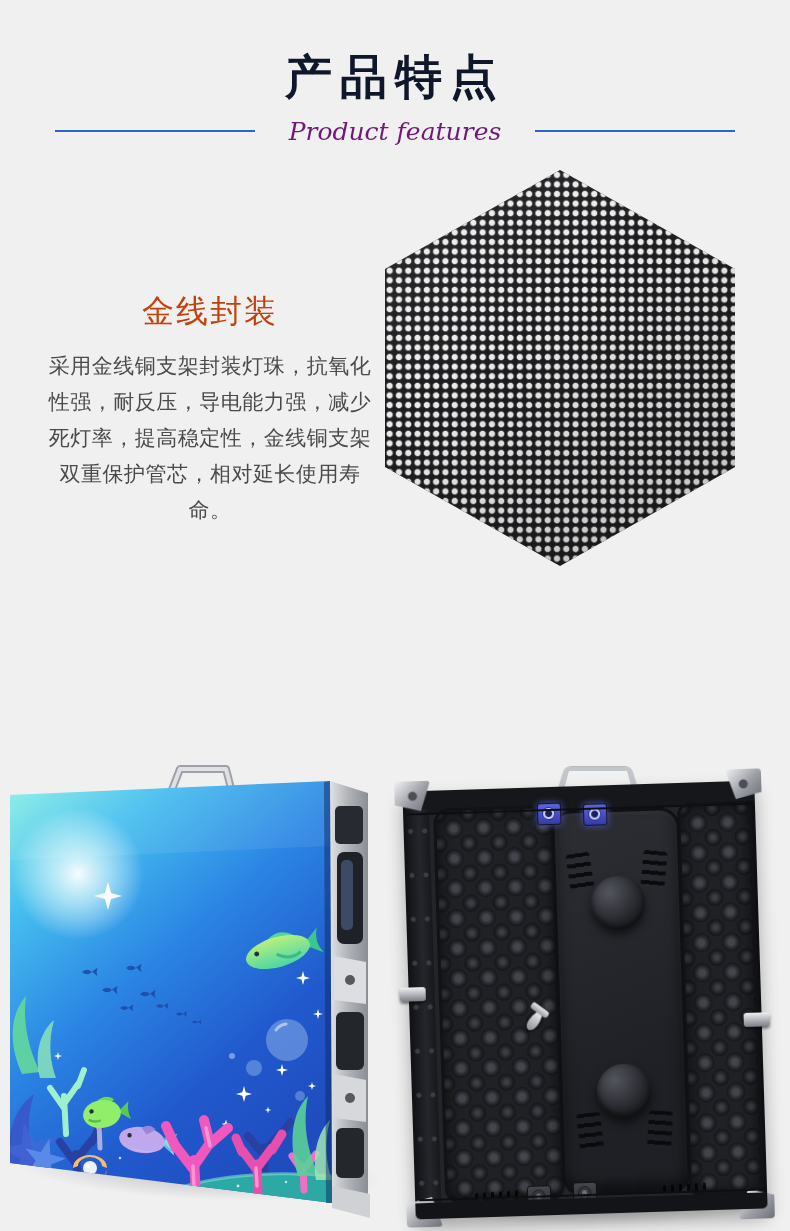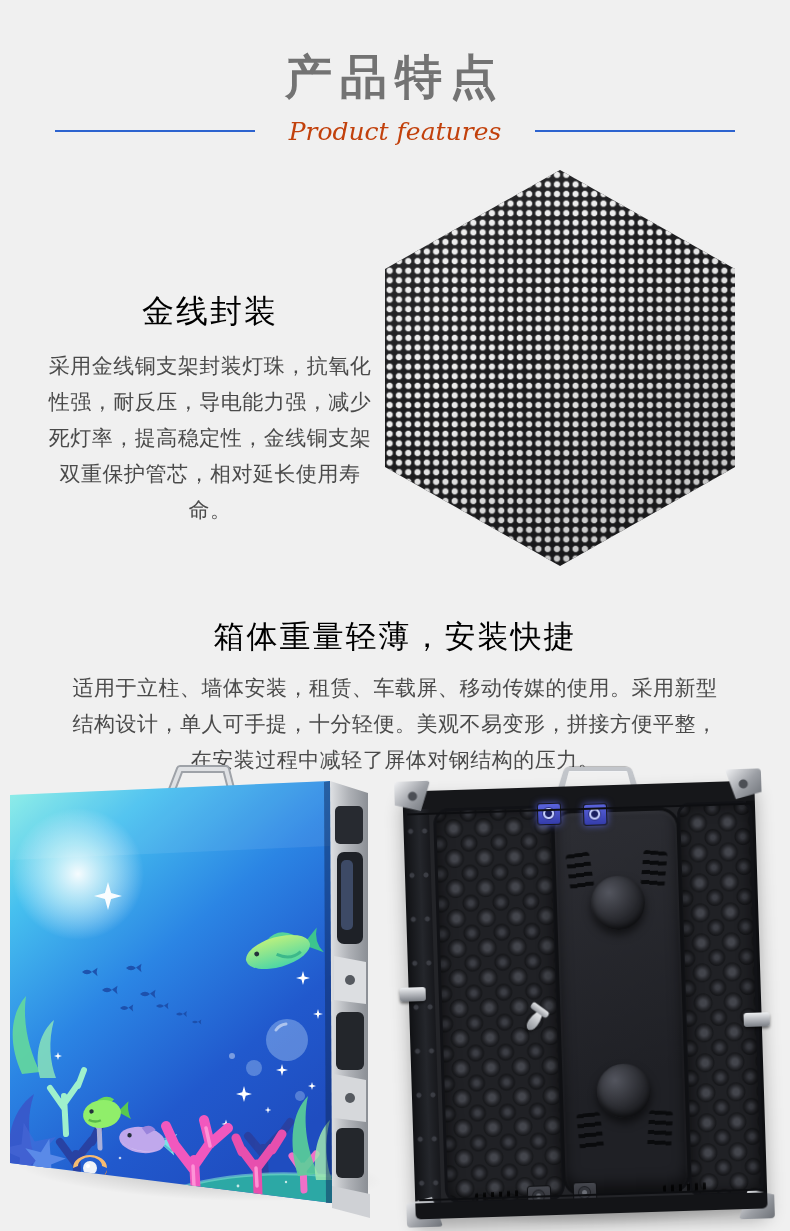--- a/index.html
+++ b/index.html
@@ -5,35 +5,35 @@
   html,body{margin:0;padding:0;background:#e9e9e9;}
   .page{
     position:relative;width:790px;height:1231px;margin:0 auto;
     background:#f0f0f0;overflow:hidden;
     font-family:"DejaVu Sans",sans-serif;
   }
   
   .page-title{
     position:absolute;top:46px;left:0;width:100%;
     text-align:center;font-size:47px;font-weight:700;
-    color:#737373;letter-spacing:8px;margin:0;
+    color:#0f172a;letter-spacing:8px;margin:0;
   }
   .subtitle-row{
     position:absolute;top:114px;left:0;width:100%;height:34px;
     display:flex;align-items:center;justify-content:center;gap:34px;
   }
   .deco-line{width:200px;height:0;border-top:2px solid #2c63cf;}
   .page-subtitle{
     font-family:"DejaVu Serif",serif;font-style:italic;
-    font-size:25px;color:#c2410c;white-space:nowrap;
+    font-size:25px;color:#701a75;white-space:nowrap;
   }
   
   .feature1{position:absolute;left:36px;top:290px;width:348px;text-align:center;}
   .feature-heading{
-    font-size:32px;font-weight:400;color:#000000;margin:0 0 14px 0;letter-spacing:2px;
+    font-size:32px;font-weight:400;color:#c2410c;margin:0 0 14px 0;letter-spacing:2px;
   }
   .feature-body{
     font-size:21px;line-height:36px;color:#4a4a4a;margin:6px;
     white-space:pre-line;letter-spacing:0.5px;
   }
   
   .hexagon{
     position:absolute;left:385px;top:170px;width:350px;height:396px;
     clip-path:polygon(50% 0%,100% 25%,100% 75%,50% 100%,0% 75%,0% 25%);
     background-color:#1d1d1f;
@@ -179,26 +179,20 @@
   <section class="feature1">
     <h2 class="feature-heading">金线封装</h2>
     <p class="feature-body">采用金线铜支架封装灯珠，抗氧化
 性强，耐反压，导电能力强，减少
 死灯率，提高稳定性，金线铜支架
 双重保护管芯，相对延长使用寿命。</p>
   </section>
 
   <div class="hexagon"></div>
 
-  <section class="feature2">
-    <h2 class="feature-heading">箱体重量轻薄，安装快捷</h2>
-    <p class="feature-body">适用于立柱、墙体安装，租赁、车载屏、移动传媒的使用。采用新型
-结构设计，单人可手提，十分轻便。美观不易变形，拼接方便平整，
-在安装过程中减轻了屏体对钢结构的压力。</p>
-  </section>
 
   <div class="panel-front">
     <div class="ground-shadow shadow-front"></div>
     <svg width="400" height="475" viewBox="0 0 400 475">
       <defs>
         <linearGradient id="sea" x1="0" y1="0" x2="0.65" y2="1">
           <stop offset="0" stop-color="#8af0e6"></stop>
           <stop offset="0.22" stop-color="#46c0ef"></stop>
           <stop offset="0.5" stop-color="#2b85e4"></stop>
           <stop offset="0.78" stop-color="#2159cd"></stop>

